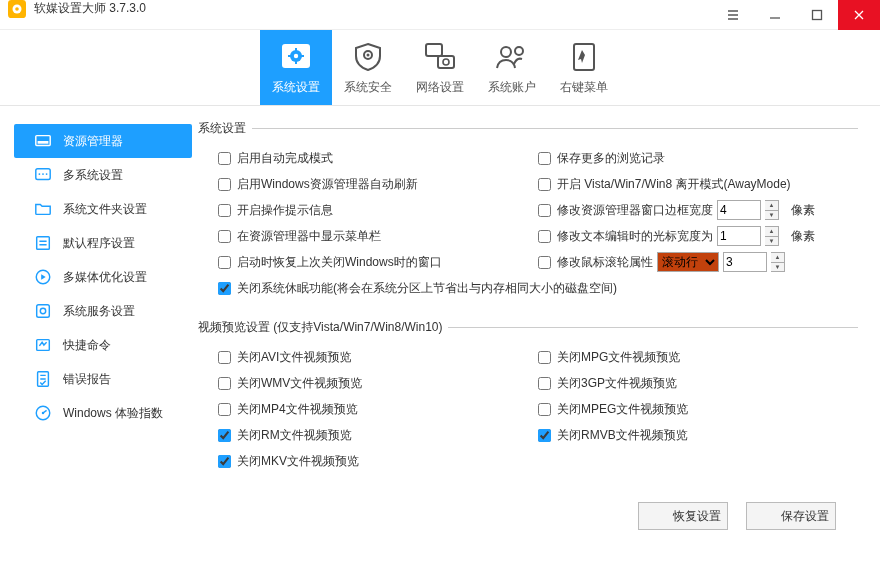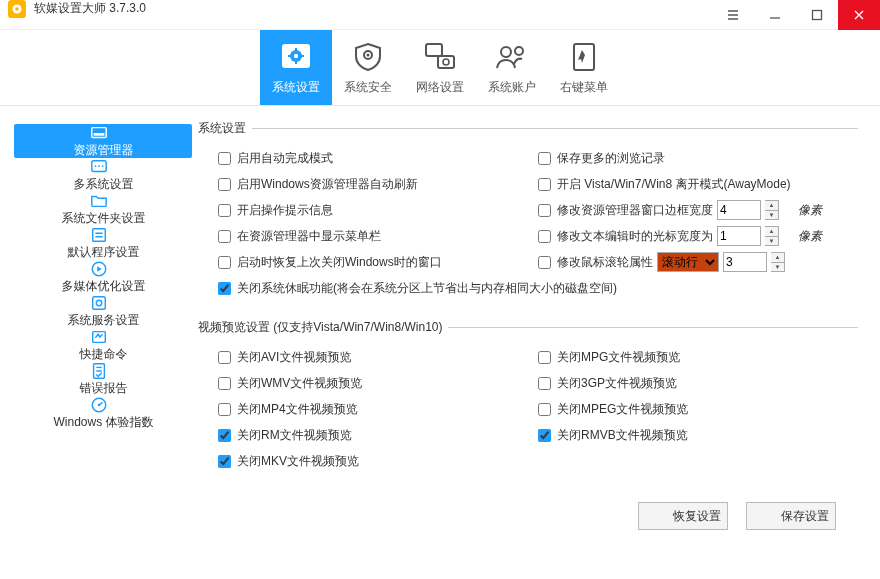--- a/index.html
+++ b/index.html
@@ -15,42 +15,42 @@
 
 .tabbar { height: 76px; display: flex; justify-content: center; background: #fff; border-bottom: 1px solid #e5e5e5; }
 .tabbar .tab { width: 72px; display: flex; flex-direction: column; align-items: center; justify-content: center; gap: 4px; color: #555; }
 .tabbar .tab.active { background: #1e9fff; color: #fff; }
 .tabbar .tab .ticon { width: 42px; height: 36px; display: flex; align-items: center; justify-content: center; }
 .tabbar .tab .tlabel { font-size: 12px; }
 
 .body { display: flex; height: calc(579px - 30px - 76px); }
 
 .sidebar { width: 192px; padding: 18px 0 0 14px; }
-.side-item { display: flex; align-items: center; height: 34px; padding-left: 1px; border-radius: 2px; color: #333; flex-direction: column; }
+.side-item { display: flex; align-items: center; height: 34px; padding-left: 19px; border-radius: 2px; color: #333; }
 .side-item.active { background: #1e9fff; color: #fff; }
 .side-item .sicon { width: 20px; height: 20px; margin-right: 10px; display: flex; align-items: center; justify-content: center; }
 .side-item.active .sicon { color: #fff; }
 .side-item:not(.active) .sicon { color: #1e9fff; }
 
 .content { flex: 1; padding: 14px 22px 0 6px; }
 fieldset { border: none; border-top: 1px solid #ccc; padding: 0; margin-bottom: 14px; }
 fieldset legend { padding: 0 6px 0 0; font-size: 12px; color: #333; }
 .rows { padding: 8px 0 4px 20px; }
 .row { display: flex; min-height: 26px; align-items: center; }
 .col { flex: 1; display: flex; align-items: center; gap: 4px; }
 .col.wide { flex: 2; }
 
 label.chk { display: flex; align-items: center; gap: 6px; white-space: nowrap; }
 input[type=checkbox] { width: 13px; height: 13px; accent-color: #1e9fff; }
 input.num { width: 44px; height: 20px; border: 1px solid #aaa; font-size: 12px; padding: 0 2px; }
 .spin { width: 14px; height: 20px; border: 1px solid #aaa; border-left: none; display: flex; flex-direction: column; background: #f4f4f4; }
 .spin div { flex: 1; display: flex; align-items: center; justify-content: center; font-size: 6px; color: #555; border-bottom: 1px solid #aaa; }
 .spin div:last-child { border-bottom: none; }
 select.sel { width: 62px; height: 20px; border: 1px solid #aaa; background: #c2410c; font-size: 12px; font-family: inherit; }
-.unit { margin-left: 15px; font-style: italic; }
+.unit { margin-left: 8px; }
 
 .footer { display: flex; justify-content: flex-end; gap: 18px; padding: 10px 22px 0 0; }
 .fbtn { width: 90px; height: 28px; border: 1px solid #bbb; background: #f4f4f4; display: flex; align-items: center; justify-content: center; font-size: 12px; color: #333; padding-left: 28px; }
 </style>
 </head>
 <body>
 
 <div class="titlebar">
   <span class="logo">
     <svg viewBox="0 0 16 16">

